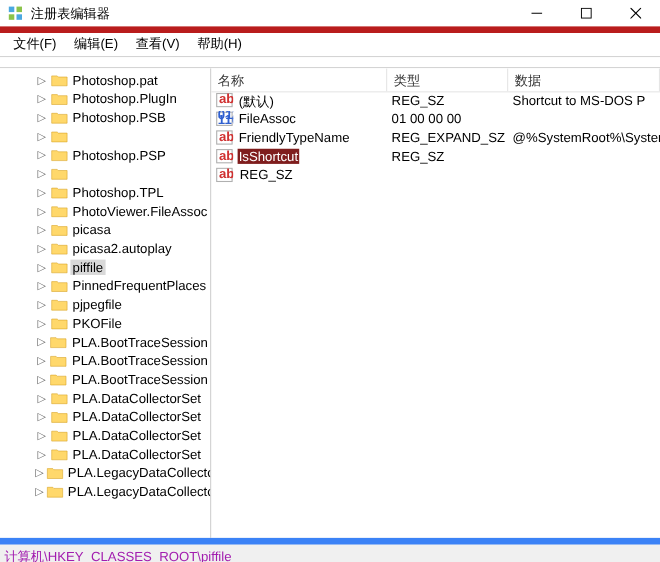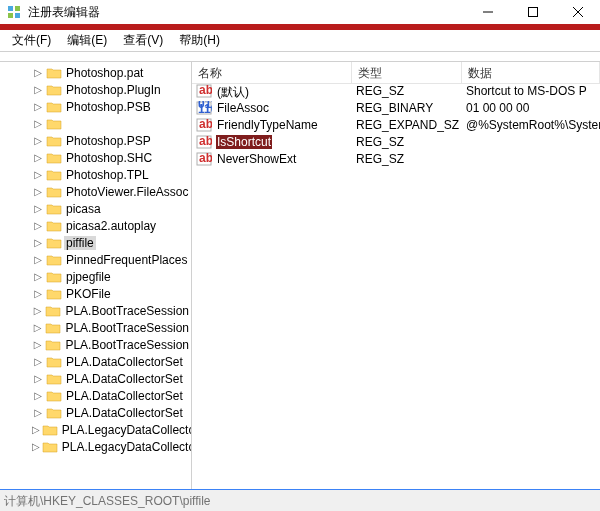--- a/index.html
+++ b/index.html
@@ -22,21 +22,21 @@
 .list{flex:1;overflow:hidden}
 .lhdr{display:flex;height:22px;border-bottom:1px solid #e5e5e5}
 .lhdr .col{padding:3px 6px;border-right:1px solid #e5e5e5;color:#333}
 .c1{width:160px}.c2{width:110px}.c3{flex:1}
 .lrow{display:flex;height:17px;align-items:flex-start}
 .lrow .cell{padding:0 6px;white-space:nowrap;overflow:hidden}
 .lrow .ic{width:16px;height:14px;margin-left:4px;flex-shrink:0}
 .lrow .nm{width:138px;padding-left:4px}
 .lrow .nm span{padding:0 1px}
 .lrow.sel .nm span{background:#7f1d1d;color:#fff}
-.status{height:22px;background:#f0f0f0;border-top:1px solid #3b82f6;padding:3px 4px;color:#737373}
+.status{height:22px;background:#f0f0f0;border-top:6px solid #3b82f6;padding:3px 4px;color:#a21caf}
 svg{display:block}
 </style>
 </head>
 <body>
 
 <div class="titlebar">
   <span class="icon">
     <svg width="16" height="16" viewBox="0 0 16 16">
         <rect x="2" y="2" width="5" height="5" fill="#4aa8e0"></rect>
         <rect x="9" y="2" width="5" height="5" fill="#8bc34a"></rect>
@@ -119,21 +119,20 @@
         </span>
         <span class="lbl">Photoshop.PSP</span>
       </div>
       <div class="tnode">
         <span class="exp">▷</span>
         <span class="fold">
           <svg width="16" height="14" viewBox="0 0 16 14">
             <path d="M1 3 L1 12 L15 12 L15 4 L7 4 L6 3 Z" fill="#ffd86b" stroke="#d4a020" stroke-width="0.5"></path>
           </svg>
         </span>
-        <span class="lbl">Photoshop.SHC</span>
       </div>
       <div class="tnode">
         <span class="exp">▷</span>
         <span class="fold">
           <svg width="16" height="14" viewBox="0 0 16 14">
             <path d="M1 3 L1 12 L15 12 L15 4 L7 4 L6 3 Z" fill="#ffd86b" stroke="#d4a020" stroke-width="0.5"></path>
           </svg>
         </span>
         <span class="lbl">Photoshop.TPL</span>
       </div>
@@ -302,21 +301,20 @@
         </div>
         <div class="lrow">
           <span class="ic">
             <svg width="16" height="14" viewBox="0 0 16 14">
               <rect x="1" y="1" width="14" height="12" fill="#fff" stroke="#b0b0b0"></rect>
               <text x="2" y="7" font-size="5" fill="#3060d0" font-weight="bold">011</text>
               <text x="2" y="12" font-size="5" fill="#3060d0" font-weight="bold">110</text>
             </svg>
           </span>
           <span class="cell nm"><span>FileAssoc</span></span>
-          <span class="cell c2">REG_BINARY</span>
           <span class="cell c3">01 00 00 00</span>
         </div>
         <div class="lrow">
           <span class="ic">
             <svg width="16" height="14" viewBox="0 0 16 14">
               <rect x="1" y="1" width="14" height="12" fill="#fff" stroke="#b0b0b0"></rect>
               <text x="3" y="10" font-size="8" fill="#d03030" font-weight="bold">ab</text>
             </svg>
           </span>
           <span class="cell nm"><span>FriendlyTypeName</span></span>
@@ -334,21 +332,20 @@
           <span class="cell c2">REG_SZ</span>
           <span class="cell c3"></span>
         </div>
         <div class="lrow">
           <span class="ic">
             <svg width="16" height="14" viewBox="0 0 16 14">
               <rect x="1" y="1" width="14" height="12" fill="#fff" stroke="#b0b0b0"></rect>
               <text x="3" y="10" font-size="8" fill="#d03030" font-weight="bold">ab</text>
             </svg>
           </span>
-          <span class="cell nm"><span>NeverShowExt</span></span>
           <span class="cell c2">REG_SZ</span>
           <span class="cell c3"></span>
         </div>
       </div>
   </div>
 </div>
 
 <div class="status">
   <span>计算机\HKEY_CLASSES_ROOT\piffile</span>
 </div>

